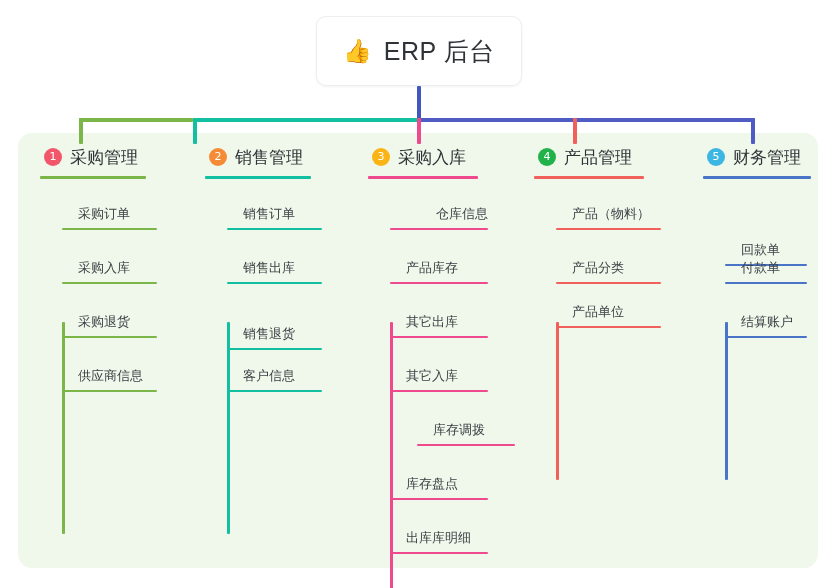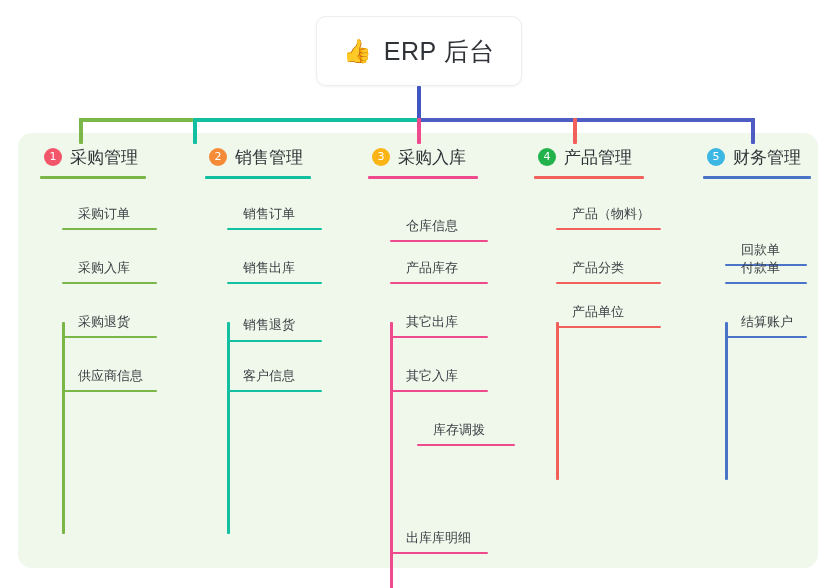--- a/index.html
+++ b/index.html
@@ -208,54 +208,58 @@
         <div class="col-rule" style="width: 106px; background: rgb(18, 191, 160);"></div>
         <div class="spine" style="height: 212px; background: rgb(18, 191, 160);"></div>
         <div class="leaf" style="top: 62px;">
           <div class="leaf-label">销售订单</div>
           <div class="leaf-rule" style="width: 95px; background: rgb(18, 191, 160);"></div>
         </div>
         <div class="leaf" style="top: 116px;">
           <div class="leaf-label">销售出库</div>
           <div class="leaf-rule" style="width: 95px; background: rgb(18, 191, 160);"></div>
         </div>
-        <div class="leaf" style="top: 174px; font-family: Liberation Mono, monospace;">
+        <div class="leaf" style="top: 182px;">
           <div class="leaf-label">销售退货</div>
           <div class="leaf-rule" style="width: 95px; background: rgb(18, 191, 160);"></div>
         </div>
         <div class="leaf" style="top: 224px;">
           <div class="leaf-label">客户信息</div>
           <div class="leaf-rule" style="width: 95px; background: rgb(18, 191, 160);"></div>
         </div>
       </div>
       <div class="col" style="left: 368px;">
         <div class="col-head">
           <span class="badge" style="background: rgb(251, 180, 22);">3</span>
           <span class="col-title">采购入库</span>
         </div>
         <div class="col-rule" style="width: 110px; background: rgb(239, 74, 142);"></div>
         <div class="spine" style="height: 374px; background: rgb(239, 74, 142);"></div>
-        <div class="leaf" style="top: 74px;">
+        <div class="leaf" style="top: 62px; text-align: right;">
           <div class="leaf-label">仓库信息</div>
           <div class="leaf-rule" style="width: 98px; background: rgb(239, 74, 142);"></div>
         </div>
         <div class="leaf" style="top: 116px;">
           <div class="leaf-label">产品库存</div>
           <div class="leaf-rule" style="width: 98px; background: rgb(239, 74, 142);"></div>
         </div>
         <div class="leaf" style="top: 170px;">
           <div class="leaf-label">其它出库</div>
           <div class="leaf-rule" style="width: 98px; background: rgb(239, 74, 142);"></div>
         </div>
         <div class="leaf" style="top: 224px;">
           <div class="leaf-label">其它入库</div>
           <div class="leaf-rule" style="width: 98px; background: rgb(239, 74, 142);"></div>
         </div>
         <div class="leaf" style="top: 278px; margin-left: 27px;">
           <div class="leaf-label">库存调拨</div>
+          <div class="leaf-rule" style="width: 98px; background: rgb(239, 74, 142);"></div>
+        </div>
+        <div class="leaf" style="top: 332px;">
+          <div class="leaf-label">库存盘点</div>
           <div class="leaf-rule" style="width: 98px; background: rgb(239, 74, 142);"></div>
         </div>
         <div class="leaf" style="top: 386px;">
           <div class="leaf-label">出库库明细</div>
           <div class="leaf-rule" style="width: 98px; background: rgb(239, 74, 142);"></div>
         </div>
       </div>
       <div class="col" style="left: 534px;">
         <div class="col-head">
           <span class="badge" style="background: rgb(34, 178, 76);">4</span>

